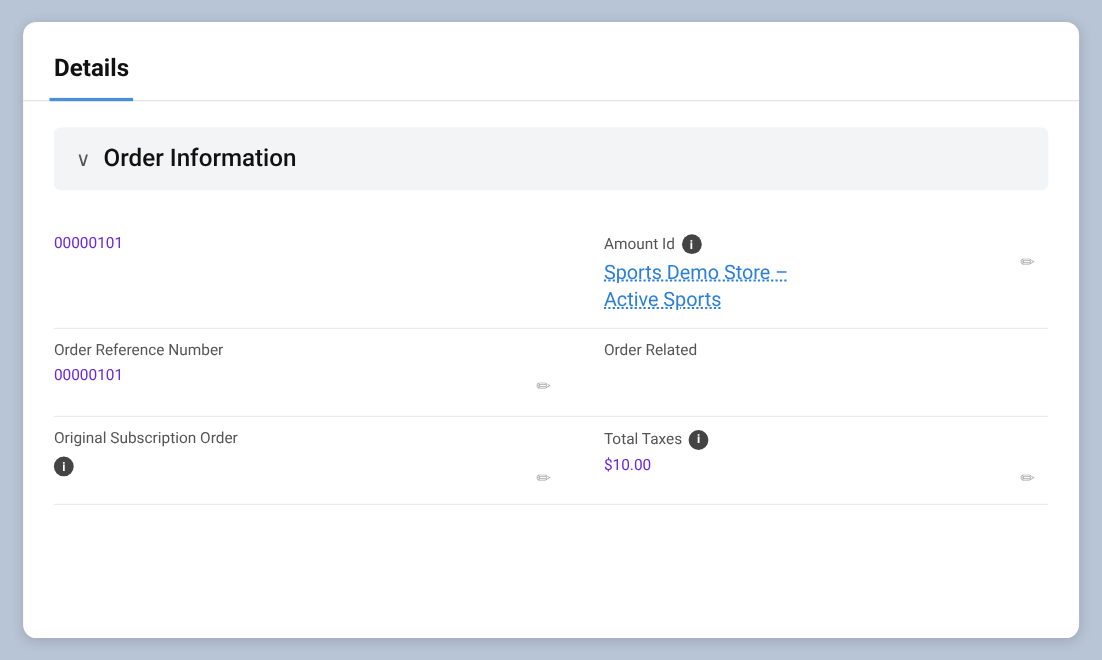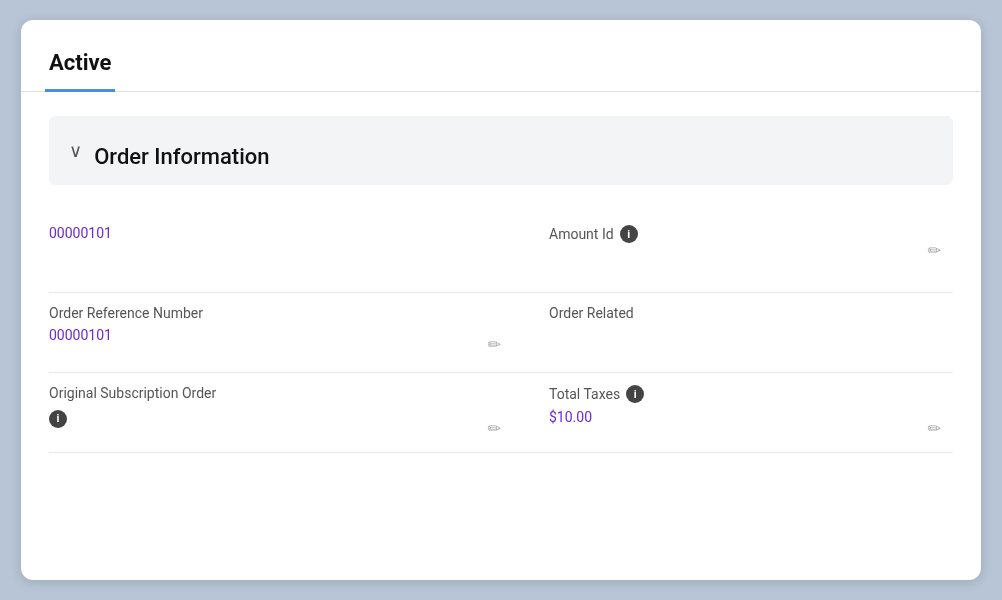--- a/index.html
+++ b/index.html
@@ -63,21 +63,20 @@
       display: flex;
       align-items: center;
       gap: 12px;
       margin-bottom: 28px;
     }
 
     .section-header-title {
       font-size: 22px;
       font-weight: 500;
       color: #111;
-      margin-top: 12px;
     }
 
     .chevron-icon {
       font-size: 18px;
       color: #555;
     }
 
     
     .fields-grid {
       display: grid;
@@ -183,21 +182,21 @@
       cursor: pointer;
     }
   </style>
 </head>
 <body>
 
 <div class="card">
 
   <div class="tabs">
     <div class="tab active">
-      <span>Active</span>
+      <span>Details</span>
     </div>
   </div>
 
   <div class="content">
 
     <div class="section-header">
       <span class="chevron-icon">∨</span>
       <span class="section-header-title">Order Information</span>
     </div>
 
@@ -205,20 +204,24 @@
 
       <div class="field-cell">
         <div class="field-value">00000101</div>
       </div>
 
       <div class="field-cell right store-id-cell">
         <div class="field-label">
           <span>Amount Id</span>
           <span class="info-icon">i</span>
         </div>
+        <div class="field-value link">
+          <span>Sports Demo Store –</span><br>
+          <span>Active Sports</span>
+        </div>
         <span class="store-id-edit">✏</span>
       </div>
 
       <div class="field-cell order-ref-cell" style="position:relative;">
         <div class="field-label">
           <span>Order Reference Number</span>
         </div>
         <div class="field-value">00000101</div>
         <span class="order-ref-edit">✏</span>
       </div>

